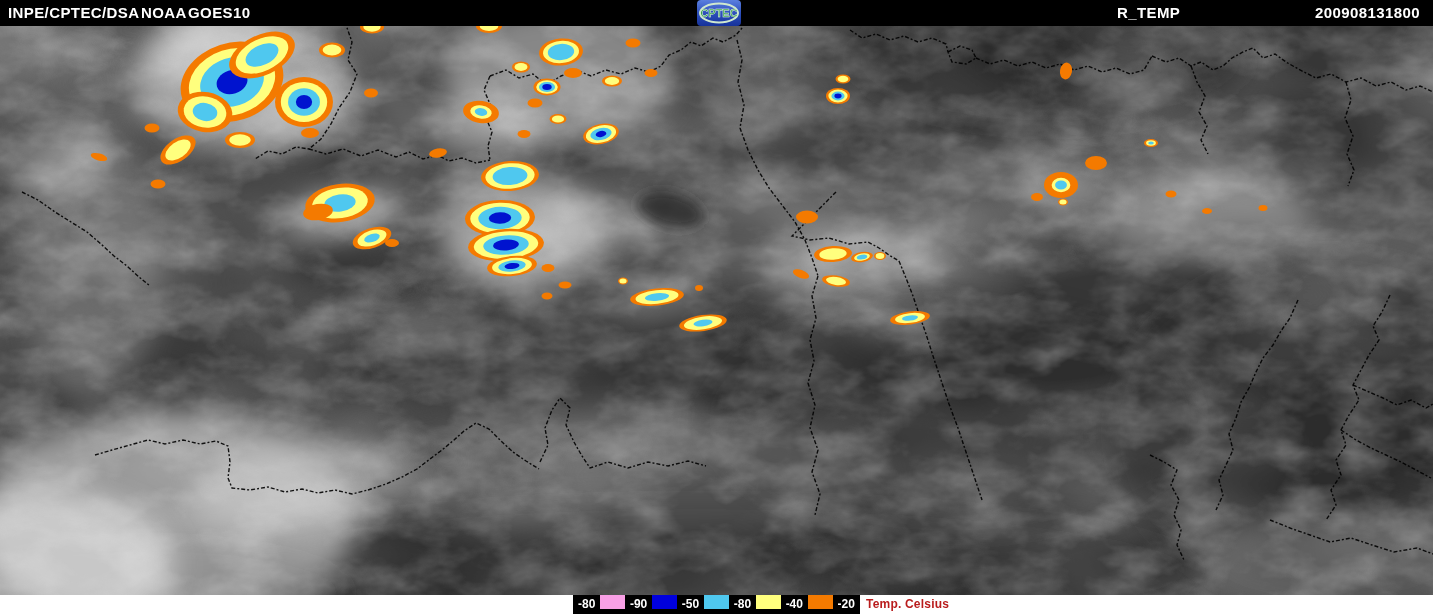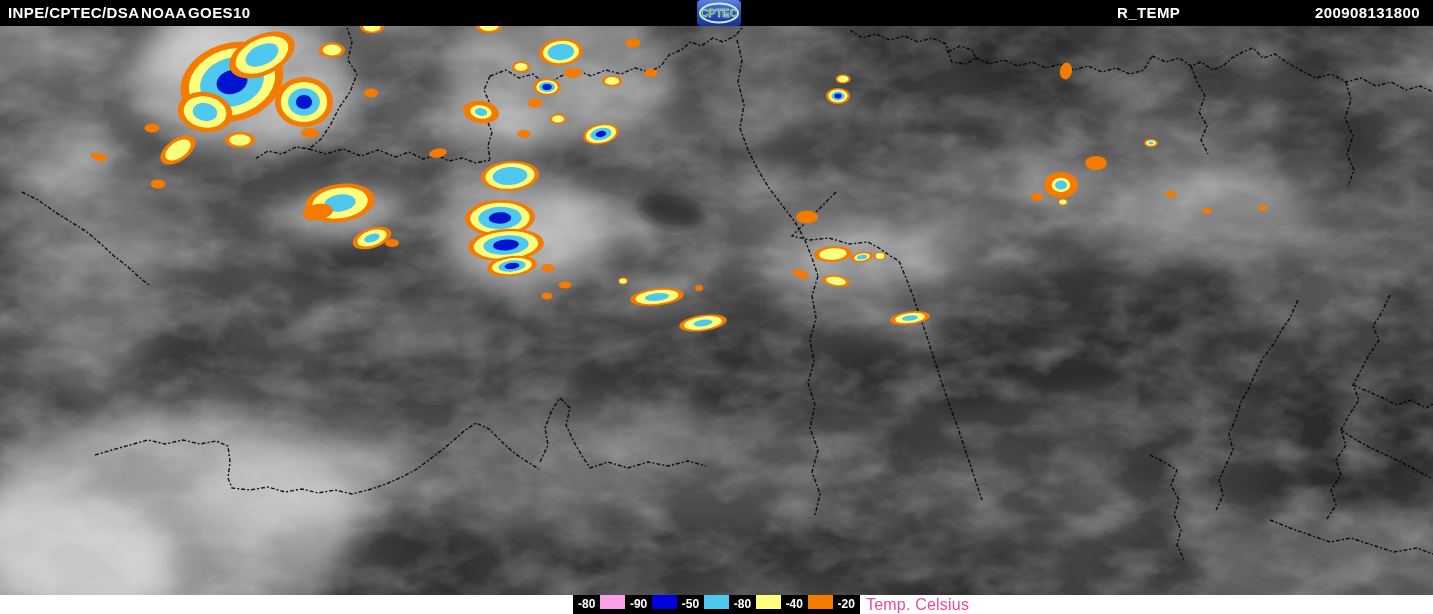--- a/index.html
+++ b/index.html
@@ -20,22 +20,22 @@
   
   #map-wrap{position:absolute;left:0;top:26px;width:1433px;height:569px;background:#363636;}
   #map-canvas{display:block;}
   
   #legendbar{position:absolute;left:0;bottom:0;width:1433px;height:19px;background:#fff;}
   #legendbox{position:absolute;left:573px;top:0;width:287px;height:19px;background:#000;
     display:flex;justify-content:space-between;box-sizing:border-box;
     padding:0 5px;}
   .lg{color:#fff;font-size:12px;font-weight:bold;line-height:19px;}
   .sw{width:25px;height:14px;display:inline-block;}
-  #legend-title{position:absolute;left:866px;top:0;line-height:19px;color:#ec4899;
-    font-size:16px;font-weight:normal;letter-spacing:.2px;}
+  #legend-title{position:absolute;left:866px;top:0;line-height:19px;color:#b91c1c;
+    font-size:12px;font-weight:bold;letter-spacing:.2px;}
 </style>
 </head>
 <body>
 
 <div id="frame">
 
   <div id="header">
     <span class="htxt" id="h-source">INPE/CPTEC/DSA</span>
     <span class="htxt" id="h-agency">NOAA</span>
     <span class="htxt" id="h-sat">GOES10</span>

